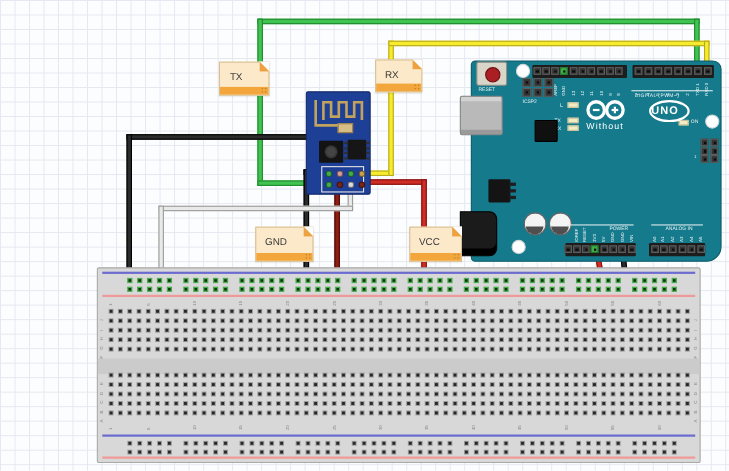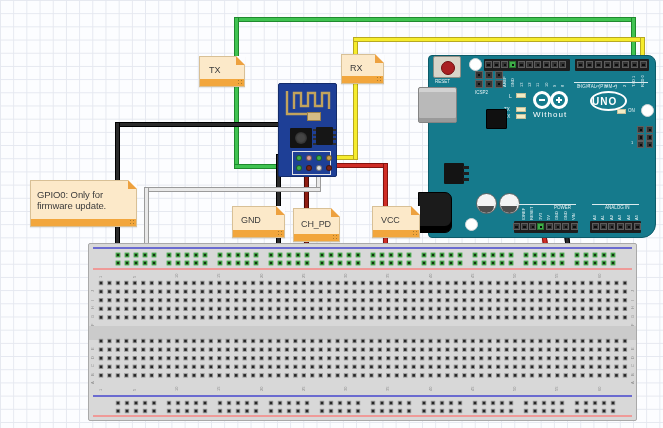--- a/index.html
+++ b/index.html
@@ -2016,28 +2016,18 @@
     <div class="note-bar"></div><div class="note-grip"></div>
   </div>
   <div class="note z6" style="left:341px;top:54px;width:43px;height:30px;">
     <span style="position:relative;left:2px;top:2px;">RX</span>
     <div class="note-bar"></div><div class="note-grip"></div>
   </div>
   <div class="note z6" style="left:232px;top:206px;width:53px;height:32px;">
     <span style="position:relative;left:2px;top:2px;">GND</span>
     <div class="note-bar"></div><div class="note-grip"></div>
   </div>
-  <div class="note z6" style="left:293px;top:208px;width:47px;height:34px;">
-    <span style="position:relative;left:1px;top:4px;">CH_PD</span>
-    <div class="note-bar"></div><div class="note-grip"></div>
-  </div>
   <div class="note z6" style="left:372px;top:206px;width:48px;height:32px;">
     <span style="position:relative;left:2px;top:2px;">VCC</span>
     <div class="note-bar"></div><div class="note-grip"></div>
   </div>
-  <div class="note z6" style="left:30px;top:180px;width:107px;height:47px;font-size:9.5px;">
-    <div style="margin-top:2px;">GPIO0: Only for</div>
-    <div>firmware update.</div>
-    <div class="note-bar"></div>
-      <div class="note-grip"></div>
-  </div>
 
 </div>
 
 </body></html>

